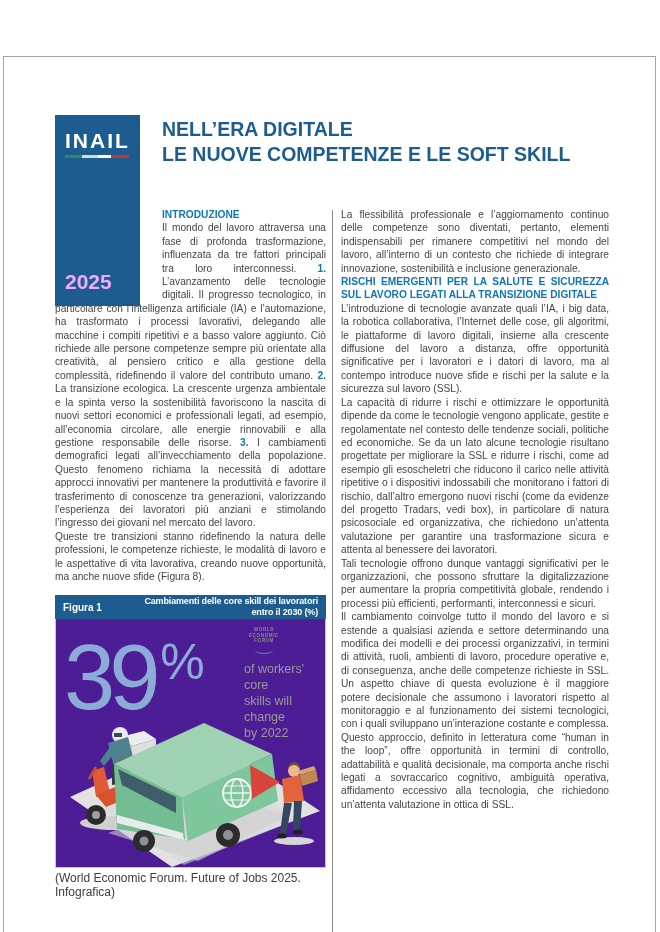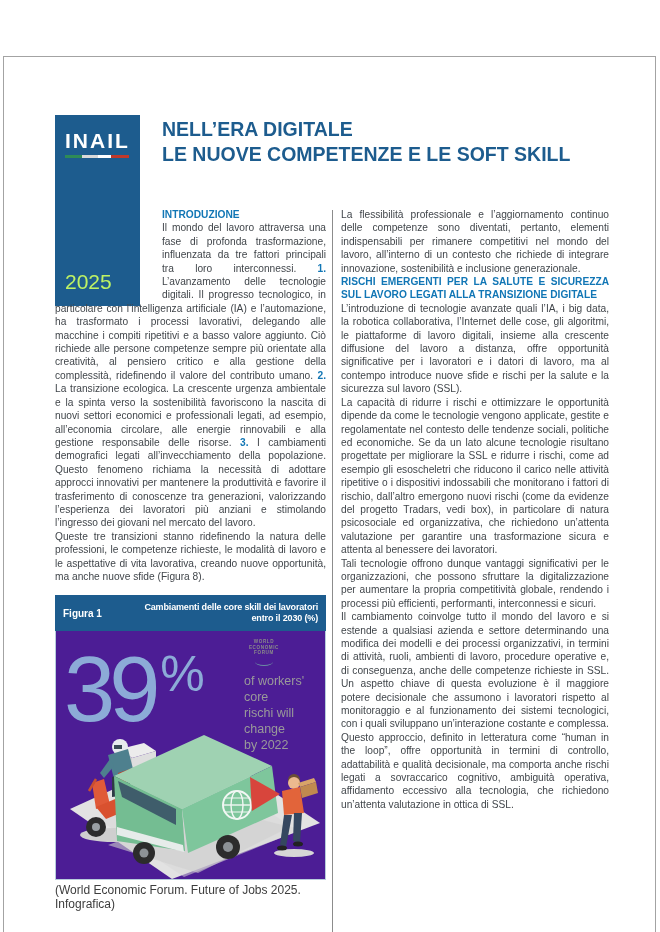--- a/index.html
+++ b/index.html
@@ -21,41 +21,41 @@
   .logo-word {
     position:absolute; left:10px; top:14px;
     font-size:21px; font-weight:800; letter-spacing:2px; color:#fff;
   }
   .logo-flag {
     position:absolute; left:10px; top:40px; width:64px; height:3px;
     background:linear-gradient(to right,#2e8b57 0 26%, #d9d9d9 26% 52%, #ffffff 52% 72%, #c0392b 72% 100%);
   }
   .logo-year {
     position:absolute; left:10px; bottom:12px;
-    font-size:21px; font-weight:400; color:#bef264;
+    font-size:21px; font-weight:700; color:#f0abfc;
   }
   .doc-title {
     position:absolute; left:158px; top:60px; width:460px;
     color:#1d5c8e; font-size:19.5px; font-weight:700; line-height:25px;
   }
   
   .content { position:absolute; left:51px; top:151px; width:554px; }
   .divider { position:absolute; left:277px; top:2px; width:1px; height:757px; background:#8c8c8c; }
   .col { position:absolute; top:0; font-size:10.2px; line-height:13.4px; color:#41464b; text-align:justify; }
   .col-left  { left:0;  width:271px; }
   .col-right { left:286px; width:268px; }
   .wrap-spacer { float:left; width:107px; height:92px; }
   .sec-heading { color:#1176b5; font-weight:700; margin:0; text-align:justify; }
   .col p { margin:0; }
   .gap-top { margin-top:13px; }
   .num { color:#1176b5; font-weight:700; }
   
   .figure-block { margin-top:12px; }
   .figure-header {
-    background:#1d5c8e; color:#fff; height:36px;
+    background:#1d5c8e; color:#fff; height:24px;
     display:flex; align-items:center; padding:8px 8px;
   }
   .figure-label { font-size:10px; font-weight:700; width:62px; flex:none; }
   .figure-title { flex:1; font-size:9px; font-weight:700; text-align:right; line-height:11.5px; letter-spacing:-0.15px; }
   .figure-body {
     position:relative; height:249px; background:#4c1d95;
     border:1px solid #b7cddb; border-top:none; overflow:hidden;
   }
   .wef-logo {
     position:absolute; left:178px; top:8px; width:60px; text-align:center;
@@ -108,21 +108,21 @@
         <div class="figure-body">
           <div class="wef-logo">
             <div>WORLD</div>
             <div>ECONOMIC</div>
             <div>FORUM</div>
             <div class="wef-arc"></div>
           </div>
           <div class="stat"><span class="stat-number">39</span><span class="stat-percent">%</span></div>
           <div class="stat-caption">
             <div>of workers' core</div>
-            <div>rischi will change</div>
+            <div>skills will change</div>
             <div>by 2022</div>
           </div>
           <svg class="illustration" viewBox="0 0 270 158" xmlns="http://www.w3.org/2000/svg">
 
             <polygon points="14,88 150,26 264,102 116,158" fill="#e2e2e2"></polygon>
             <polygon points="42,98 152,50 242,110 128,156" fill="#d7d7d7" opacity="0.55"></polygon>
 
             <g>
               <polygon points="64,28 88,22 100,30 76,37" fill="#ececec"></polygon>
               <polygon points="64,28 76,37 76,52 64,42" fill="#d2d2d2"></polygon>

